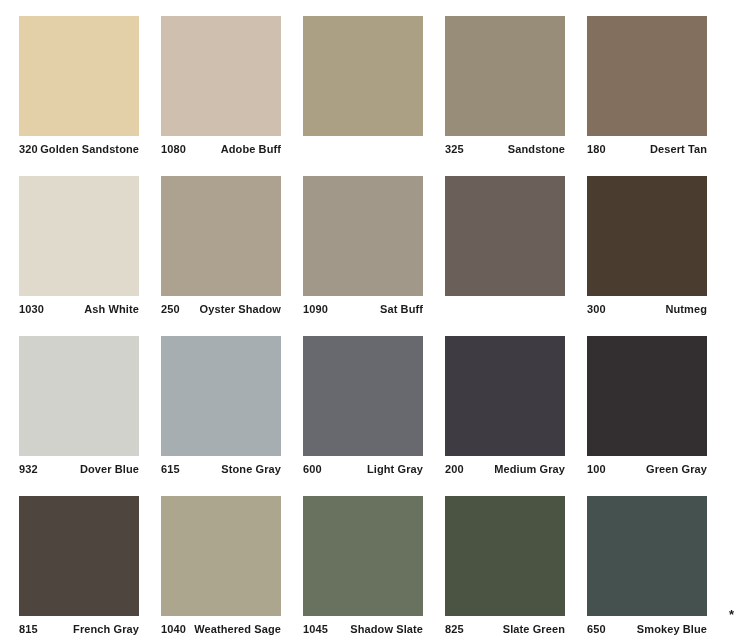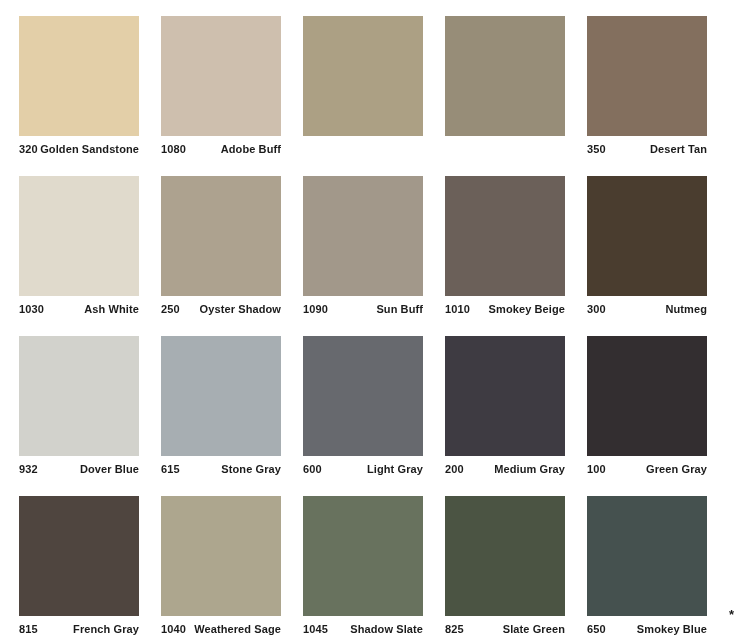--- a/index.html
+++ b/index.html
@@ -84,25 +84,29 @@
       <div class="swatch-caption">
         <span class="swatch-code">1080</span>
         <span class="swatch-name">Adobe Buff</span>
       </div>
     </div>
     <div class="swatch-cell">
       <div class="swatch-chip" style="background-color: rgb(172, 160, 132);"></div>
     </div>
     <div class="swatch-cell">
       <div class="swatch-chip" style="background-color: rgb(151, 141, 120);"></div>
+      <div class="swatch-caption">
+        <span class="swatch-code">325</span>
+        <span class="swatch-name">Sandstone</span>
+      </div>
     </div>
     <div class="swatch-cell">
       <div class="swatch-chip" style="background-color: rgb(131, 111, 94);"></div>
       <div class="swatch-caption">
-        <span class="swatch-code">350</span>
+        <span class="swatch-code">180</span>
         <span class="swatch-name">Desert Tan</span>
       </div>
     </div>
     <div class="swatch-cell">
       <div class="swatch-chip" style="background-color: rgb(224, 218, 204);"></div>
       <div class="swatch-caption">
         <span class="swatch-code">1030</span>
         <span class="swatch-name">Ash White</span>
       </div>
     </div>
@@ -110,29 +114,25 @@
       <div class="swatch-chip" style="background-color: rgb(173, 162, 143);"></div>
       <div class="swatch-caption">
         <span class="swatch-code">250</span>
         <span class="swatch-name">Oyster Shadow</span>
       </div>
     </div>
     <div class="swatch-cell">
       <div class="swatch-chip" style="background-color: rgb(162, 152, 138);"></div>
       <div class="swatch-caption">
         <span class="swatch-code">1090</span>
-        <span class="swatch-name">Sun Buff</span>
+        <span class="swatch-name">Sat Buff</span>
       </div>
     </div>
     <div class="swatch-cell">
       <div class="swatch-chip" style="background-color: rgb(107, 96, 89);"></div>
-      <div class="swatch-caption">
-        <span class="swatch-code">1010</span>
-        <span class="swatch-name">Smokey Beige</span>
-      </div>
     </div>
     <div class="swatch-cell">
       <div class="swatch-chip" style="background-color: rgb(74, 61, 47);"></div>
       <div class="swatch-caption">
         <span class="swatch-code">300</span>
         <span class="swatch-name">Nutmeg</span>
       </div>
     </div>
     <div class="swatch-cell">
       <div class="swatch-chip" style="background-color: rgb(210, 210, 204);"></div>

